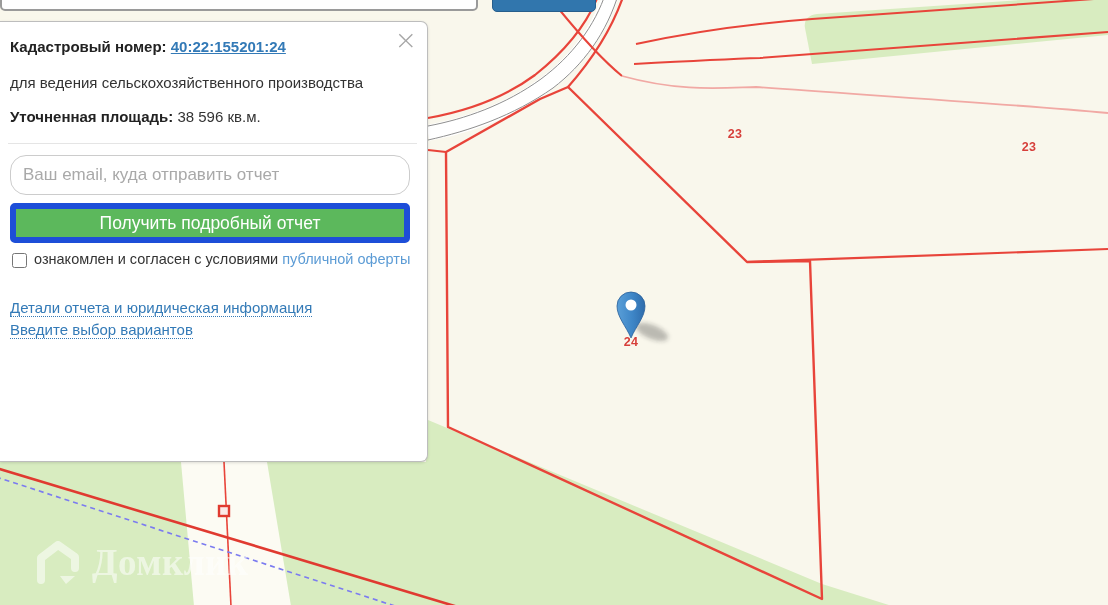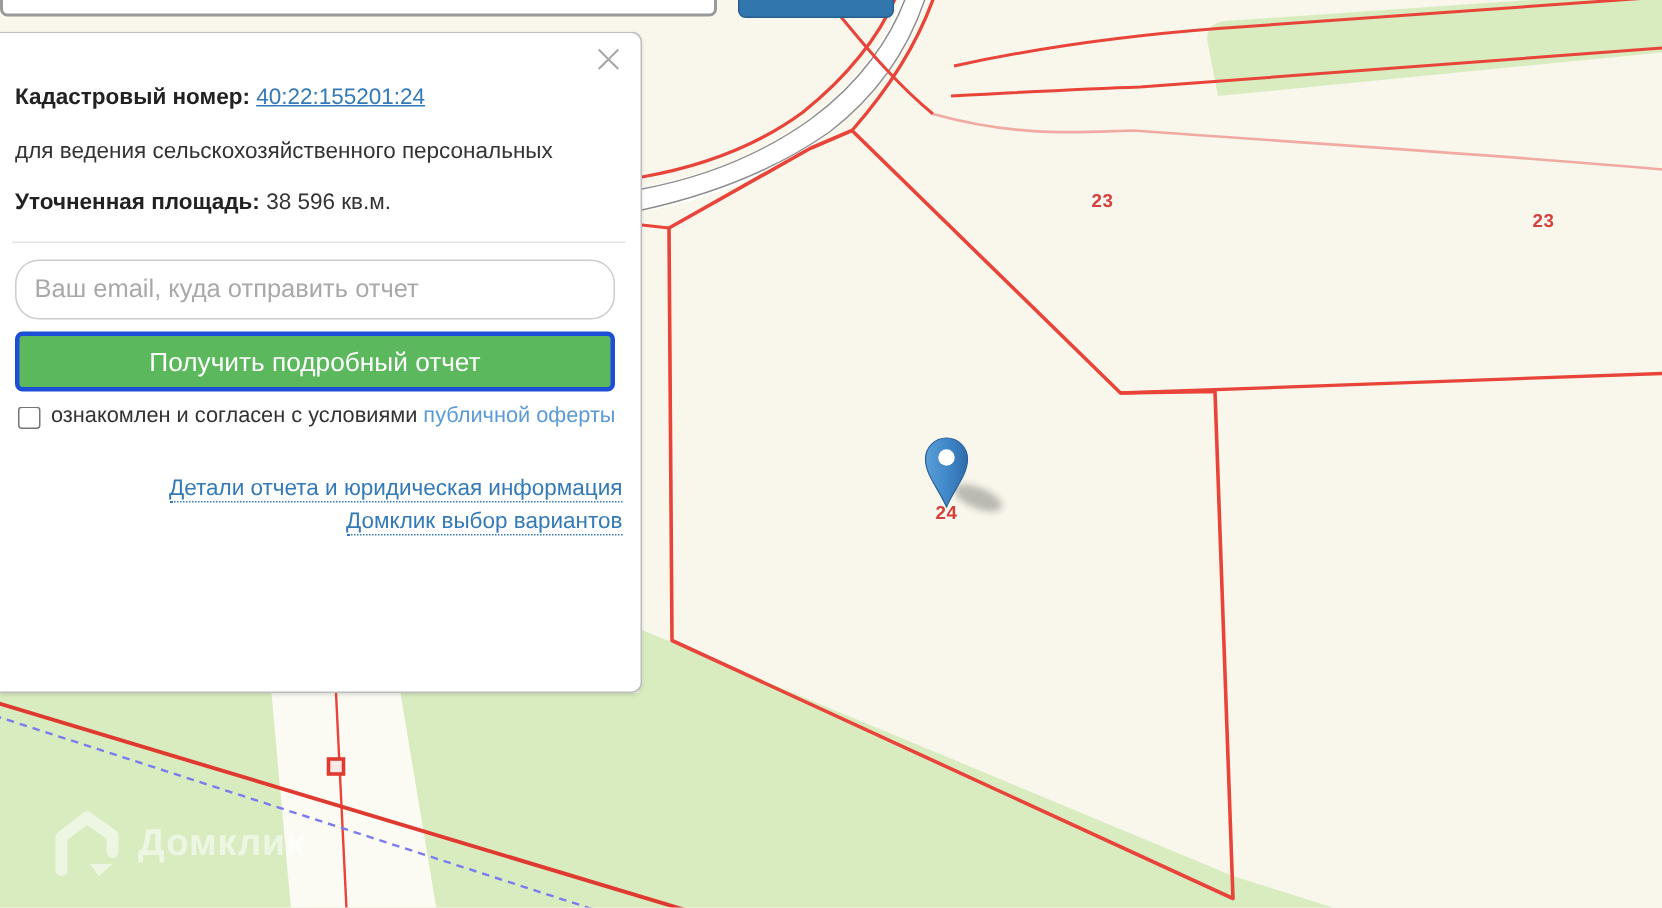--- a/index.html
+++ b/index.html
@@ -31,49 +31,49 @@
   
   #panel{
     position:absolute;left:0;top:21px;width:428px;height:441px;
     background:#fff;border:1px solid #bdbdbd;border-left:none;
     border-radius:0 7px 7px 0;box-sizing:border-box;z-index:20;
     padding:8px 12px 0 10px;color:#333;font-size:15px;
     box-shadow:0 1px 3px rgba(0,0,0,.12);
   }
   #panel b{color:#222;}
   .row{margin:0 0 13px 0;line-height:21px;}
-  .row.first{margin-top:24px;margin-bottom:15px;}
+  .row.first{margin-top:6px;margin-bottom:15px;font-weight:bold;}
   a.main-link{color:#337ab7;text-decoration:underline;cursor:pointer;}
   a.soft-link{color:#5b9bd5;text-decoration:none;cursor:pointer;}
   a.dotted-link{color:#337ab7;text-decoration:none;border-bottom:1px dotted #337ab7;cursor:pointer;}
   #close-btn{
     position:absolute;top:4px;right:10px;font-size:27px;line-height:27px;
     color:#a6a6a6;font-weight:300;cursor:pointer;font-family:"DejaVu Sans",sans-serif;
   }
   #divider{border:none;border-top:1px solid #e5e5e5;margin:16px -2px 11px -2px;}
   #email-input{
     width:400px;height:40px;box-sizing:border-box;border:1px solid #ccc;border-radius:16px;
     font-size:17px;color:#555;padding:0 12px;outline:none;display:block;
     font-family:"Liberation Sans",sans-serif;
   }
   #email-input::placeholder{color:#a9a9a9;}
   #report-btn{
-    width:400px;height:40px;margin-top:8px;border:3px solid #1d4ed8;border-radius:5px;
+    width:400px;height:40px;margin-top:8px;border:6px solid #1d4ed8;border-radius:5px;
     background:#5cb85c;color:#fff;font-size:17.5px;cursor:pointer;display:block;
     font-family:"Liberation Sans",sans-serif;
   }
   .consent{display:flex;align-items:center;margin-top:7px;font-size:14.5px;line-height:19px;color:#333;}
   .consent input{width:15px;height:15px;margin:1px 7px 0 2px;flex:0 0 auto;}
   .consent .txt{display:block;}
-  .bottom-links{text-align:right;margin-top:28px;line-height:22px;font-size:15px;}
+  .bottom-links{text-align:left;margin-top:28px;line-height:22px;font-size:15px;}
   
   #watermark{position:absolute;left:34px;top:540px;z-index:3;opacity:.55;display:flex;align-items:center;}
   #watermark .wm-text{
-    color:#fff;font-size:25px;font-weight:bold;margin-left:12px;letter-spacing:.5px;
-    font-family:Liberation Sans, sans-serif;
+    color:#fff;font-size:37px;font-weight:bold;margin-left:12px;letter-spacing:.5px;
+    font-family:Liberation Serif, serif;
     text-align:center;
   }
 </style>
 </head>
 <body>
 
 <div id="map">
   <svg width="1108" height="605" viewBox="0 0 1108 605" xmlns="http://www.w3.org/2000/svg">
     <defs>
       <linearGradient id="pingrad" x1="0" y1="0" x2="1" y2="0">
@@ -143,21 +143,21 @@
 
 <div id="panel">
   <span id="close-btn">×</span>
 
   <div class="row first">
     <b>Кадастровый номер:</b>
     <a class="main-link">40:22:155201:24</a>
   </div>
 
   <div class="row">
-    <div>для ведения сельскохозяйственного персональных</div>
+    <div>для ведения сельскохозяйственного производства</div>
   </div>
 
 
   <div class="row">
     <b>Уточненная площадь:</b>
     <span>38 596 кв.м.</span>
   </div>
 
   <hr id="divider">
 
@@ -168,15 +168,15 @@
   <label class="consent">
     <input type="checkbox" style="">
     <span class="txt">
       <span>ознакомлен и согласен с условиями </span><a class="soft-link">публичной оферты</a>
     </span>
   </label>
 
 
   <div class="bottom-links">
     <a class="dotted-link">Детали отчета и юридическая информация</a><br>
-    <a class="dotted-link">Домклик выбор вариантов</a>
+    <a class="dotted-link">Введите выбор вариантов</a>
   </div>
 </div>
 
 </body></html>

